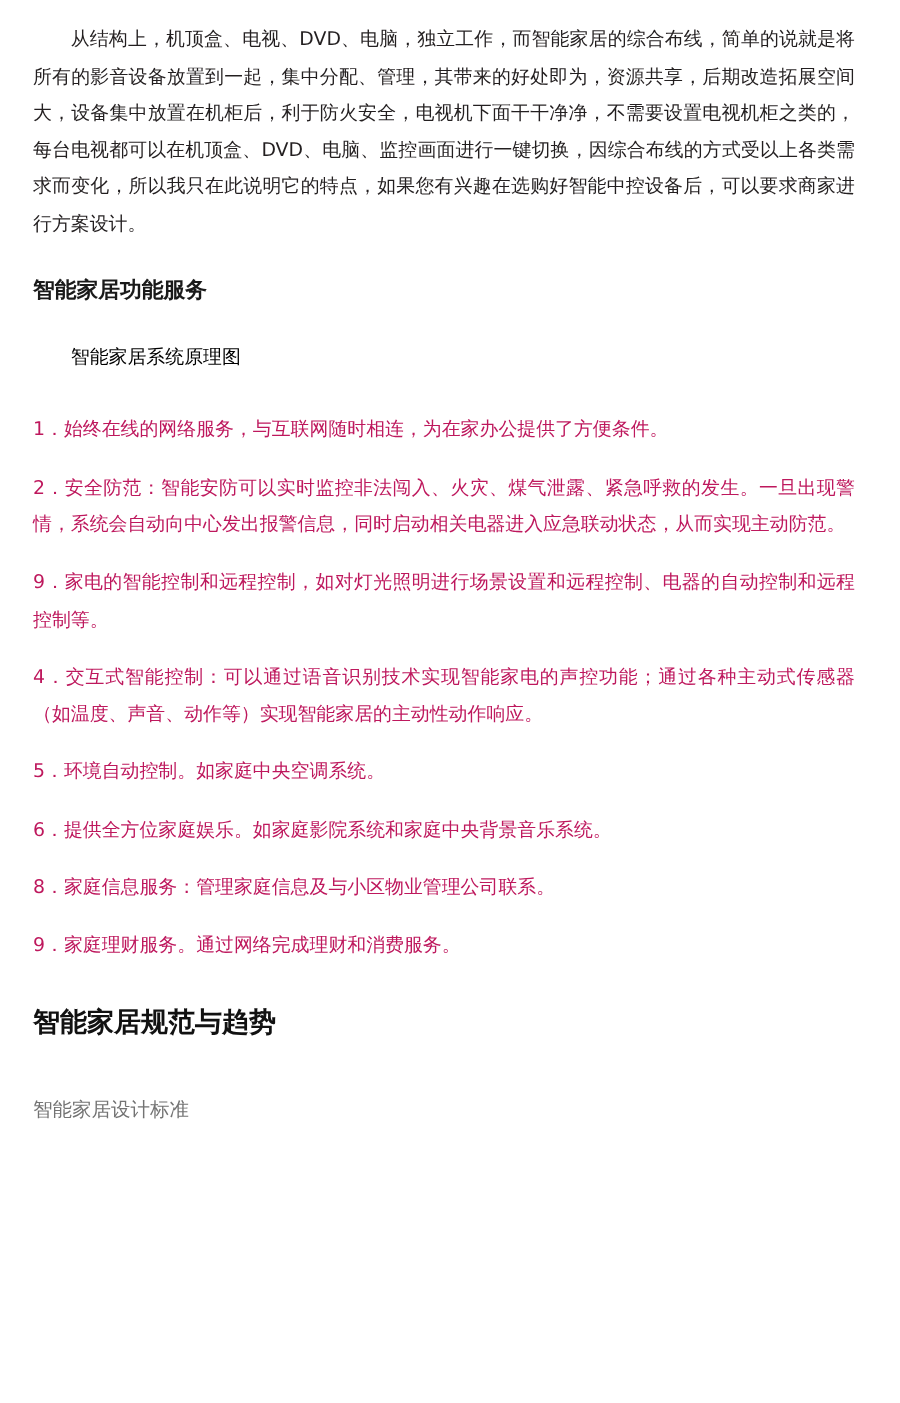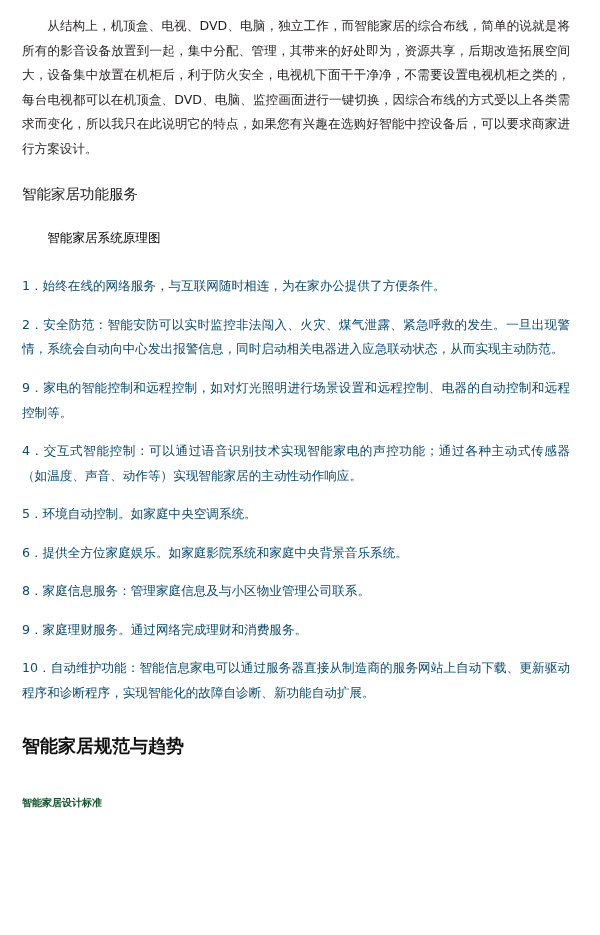--- a/index.html
+++ b/index.html
@@ -25,58 +25,58 @@
     text-align: justify;
     text-justify: inter-ideograph;
     color: #231f20;
   }
   p.intro {
     text-indent: 2em;
     margin-bottom: 20px;
   }
   h2.heading {
     font-size: 14.5px;
-    font-weight: normal;
+    font-weight: bold;
     margin: 22px 0 20px 0;
     line-height: 1.6;
     color: #1a1a1a;
   }
   h1.heading-big {
     font-size: 18px;
     font-weight: bold;
     margin: 26px 0 36px 0;
     line-height: 1.5;
     color: #111111;
   }
   h3.subheading {
-    font-size: 10px;
-    font-weight: bold;
+    font-size: 13px;
+    font-weight: normal;
     margin: 22px 0 8px 0;
     line-height: 1.6;
-    color: #14532d;
+    color: #737373;
   }
   p.caption {
     margin: 0 0 24px 0;
     font-size: 12.6px;
     line-height: 1.9;
     text-indent: 2em;
     color: #000000;
   }
   .list {
     margin: 0;
     padding: 0;
     list-style: none;
   }
   .list-item {
     margin: 0 0 14px 0;
     font-size: 12.6px;
     line-height: 1.95;
     text-align: justify;
     text-justify: inter-ideograph;
-    color: #0c4a6e;
+    color: #be185d;
   }
 </style>
 </head>
 <body>
 
 <div class="page">
 
   <p class="para intro">从结构上，机顶盒、电视、DVD、电脑，独立工作，而智能家居的综合布线，简单的说就是将所有的影音设备放置到一起，集中分配、管理，其带来的好处即为，资源共享，后期改造拓展空间大，设备集中放置在机柜后，利于防火安全，电视机下面干干净净，不需要设置电视机柜之类的，每台电视都可以在机顶盒、DVD、电脑、监控画面进行一键切换，因综合布线的方式受以上各类需求而变化，所以我只在此说明它的特点，如果您有兴趣在选购好智能中控设备后，可以要求商家进行方案设计。</p>
 
   <h2 class="heading">智能家居功能服务</h2>
@@ -85,20 +85,19 @@
 
   <ul class="list">
     <li class="list-item">1．始终在线的网络服务，与互联网随时相连，为在家办公提供了方便条件。</li>
     <li class="list-item">2．安全防范：智能安防可以实时监控非法闯入、火灾、煤气泄露、紧急呼救的发生。一旦出现警情，系统会自动向中心发出报警信息，同时启动相关电器进入应急联动状态，从而实现主动防范。</li>
     <li class="list-item">9．家电的智能控制和远程控制，如对灯光照明进行场景设置和远程控制、电器的自动控制和远程控制等。</li>
     <li class="list-item">4．交互式智能控制：可以通过语音识别技术实现智能家电的声控功能；通过各种主动式传感器（如温度、声音、动作等）实现智能家居的主动性动作响应。</li>
     <li class="list-item">5．环境自动控制。如家庭中央空调系统。</li>
     <li class="list-item">6．提供全方位家庭娱乐。如家庭影院系统和家庭中央背景音乐系统。</li>
     <li class="list-item">8．家庭信息服务：管理家庭信息及与小区物业管理公司联系。</li>
     <li class="list-item">9．家庭理财服务。通过网络完成理财和消费服务。</li>
-    <li class="list-item">10．自动维护功能：智能信息家电可以通过服务器直接从制造商的服务网站上自动下载、更新驱动程序和诊断程序，实现智能化的故障自诊断、新功能自动扩展。</li>
   </ul>
 
   <h1 class="heading-big">智能家居规范与趋势</h1>
 
   <h3 class="subheading">智能家居设计标准</h3>
 
 </div>
 
 </body></html>

